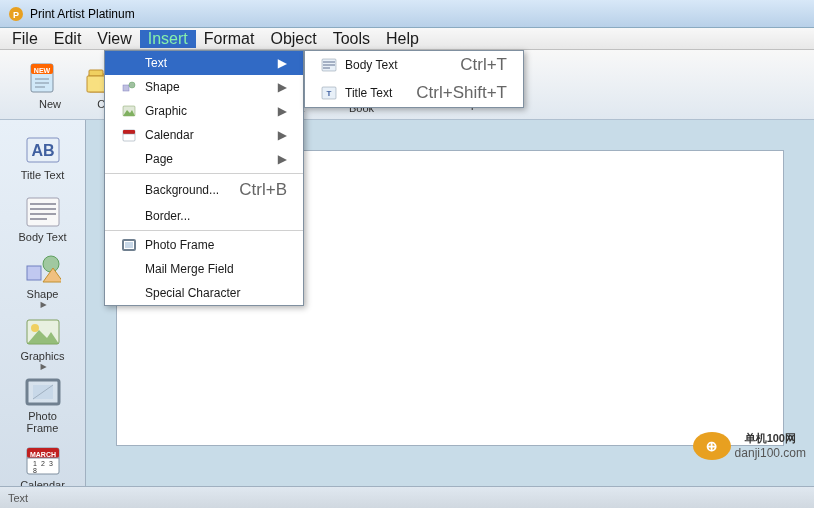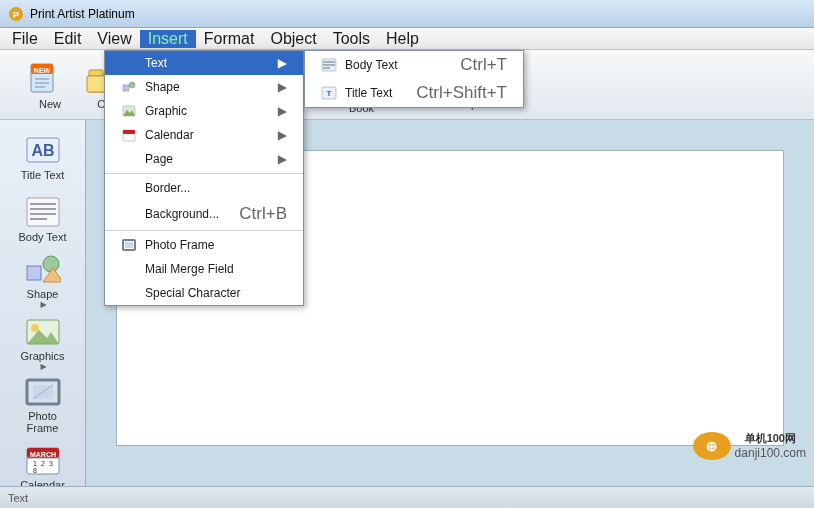--- a/index.html
+++ b/index.html
@@ -300,27 +300,27 @@
   <div class="menu-section-item">
     <span class="menu-icon"></span>
     <span>Page</span>
     <span class="arrow">▶</span>
   </div>
 
   <div class="menu-divider"></div>
 
   <div class="menu-section-item">
     <span class="menu-icon"></span>
-    <span>Border...</span>
-  </div>
-
-  <div class="menu-section-item">
-    <span class="menu-icon"></span>
     <span>Background...</span>
     <span class="shortcut">Ctrl+B</span>
+  </div>
+
+  <div class="menu-section-item">
+    <span class="menu-icon"></span>
+    <span>Border...</span>
   </div>
 
   <div class="menu-divider"></div>
 
   <div class="menu-section-item">
     <span class="menu-icon">
       <svg width="14" height="12" viewBox="0 0 14 12">
         <rect x="1" y="1" width="12" height="10" rx="1" fill="none" stroke="#708090" stroke-width="2"></rect>
         <rect x="3" y="3" width="8" height="6" fill="#c8d8e8"></rect>
       </svg>

